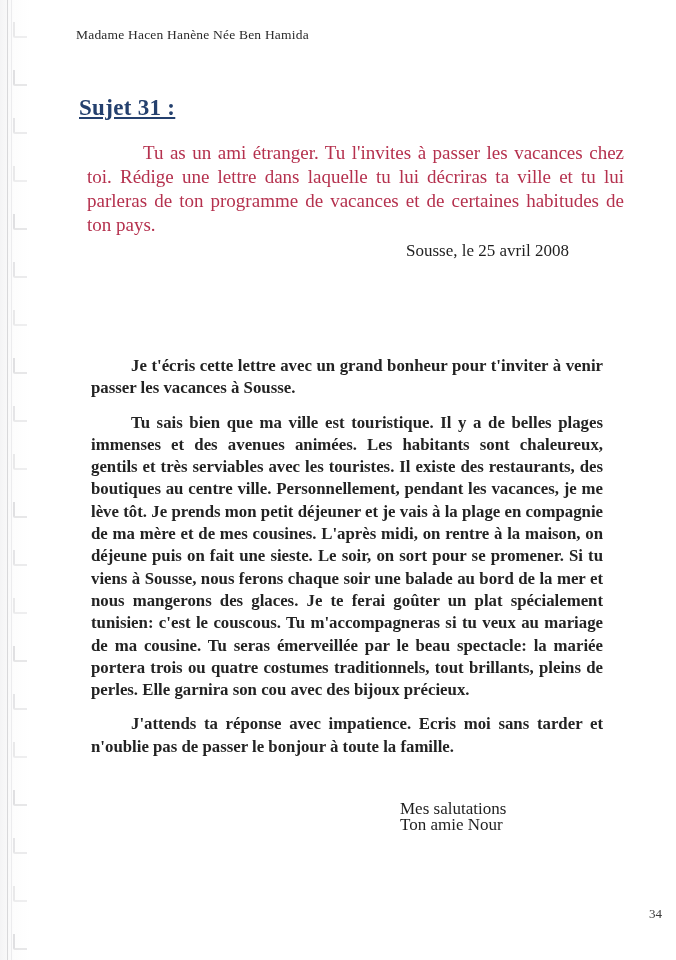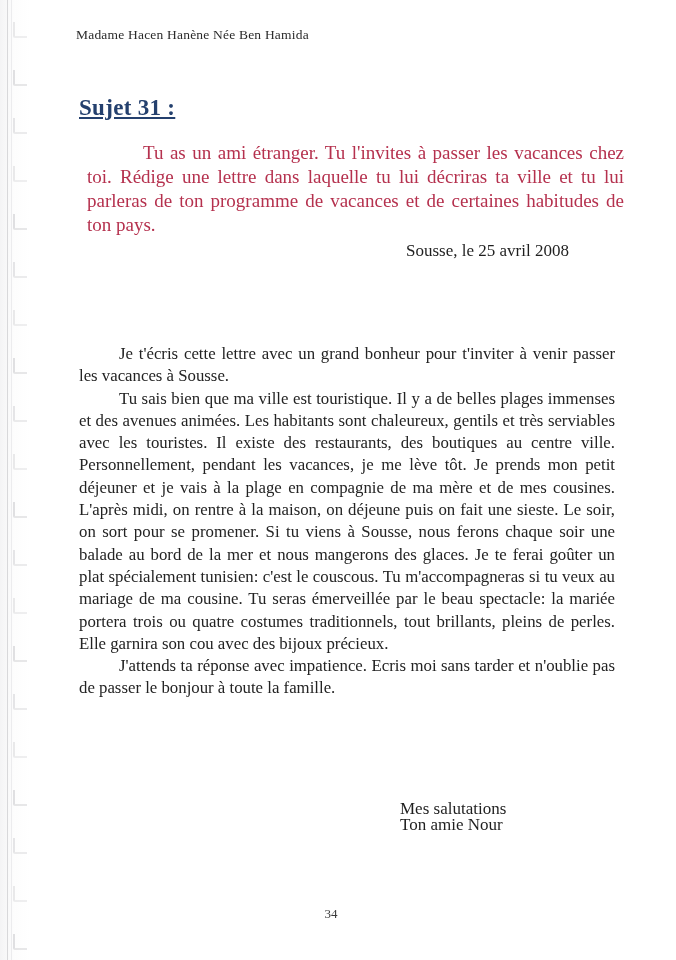--- a/index.html
+++ b/index.html
@@ -104,21 +104,22 @@
     top: 343px;
     left: 79px;
     width: 536px;
     font-size: 16.8px;
     line-height: 22.3px;
     text-align: justify;
     color: #232323;
   }
   .letter-body p {
     text-indent: 40px;
-    margin: 0;
+    margin: 12px;
+    font-weight: bold;
   }
 
   .closing {
     position: absolute;
     top: 799px;
     left: 400px;
     font-size: 17px;
     color: #1f1f1f;
   }
 
@@ -128,21 +129,21 @@
     left: 400px;
     font-size: 17px;
     color: #1f1f1f;
   }
 
   .page-number {
     position: absolute;
     top: 906px;
     left: 0;
     width: 662px;
-    text-align: center;
+    text-align: right;
     font-size: 13px;
     color: #3a3a3a;
   }
 </style>
 </head>
 <body>
 
 <div class="scan-page">
 
   <div class="edge-line"></div>

